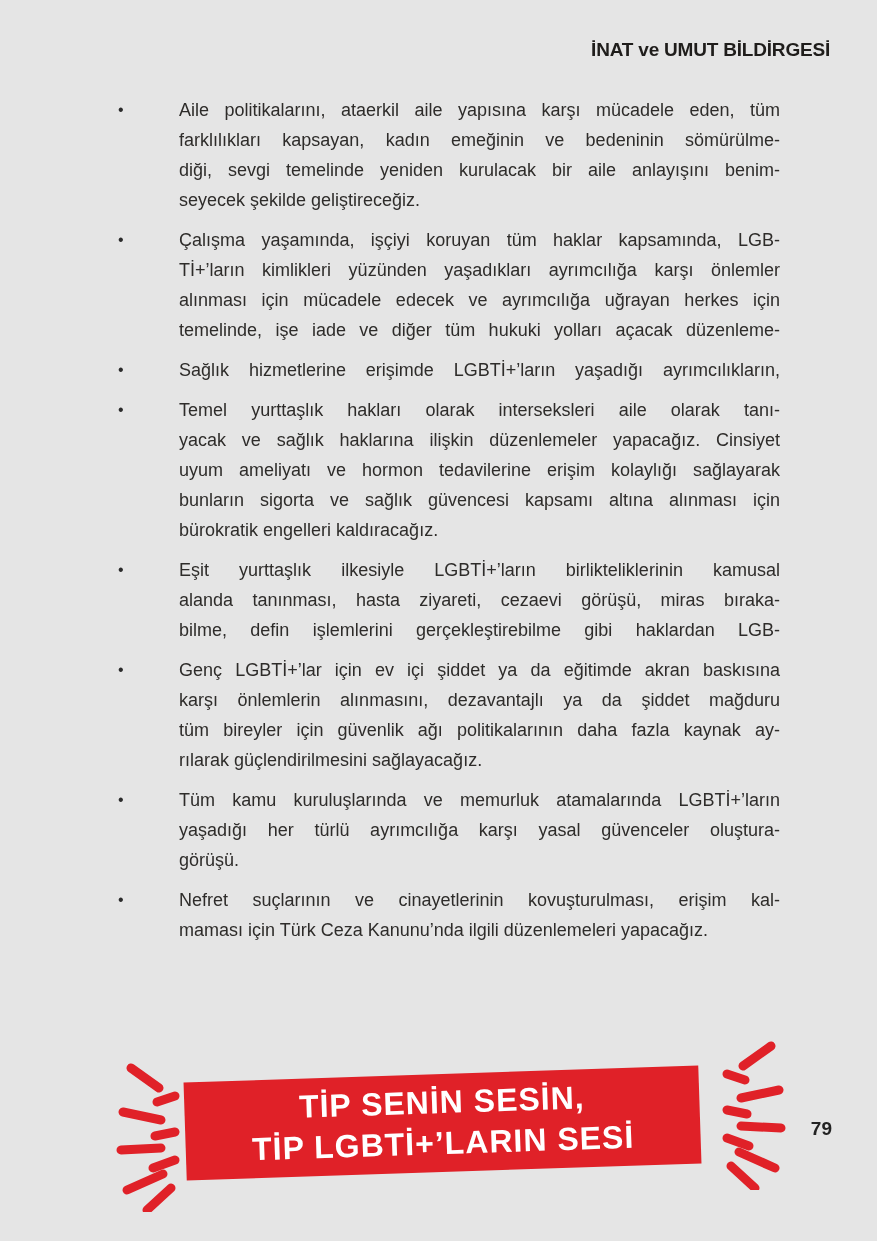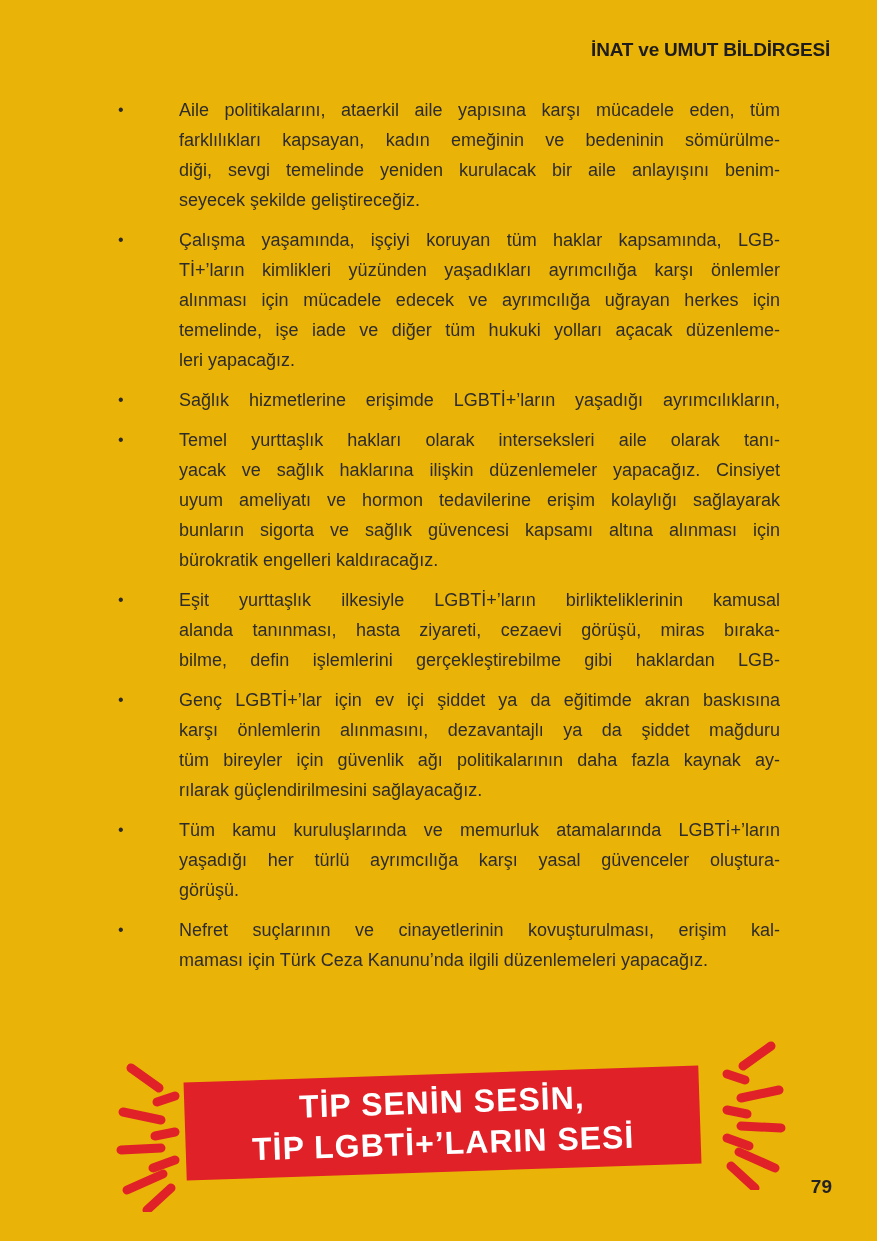--- a/index.html
+++ b/index.html
@@ -1,21 +1,21 @@
 <!DOCTYPE html>
 <html lang="tr"><head>
 <meta charset="utf-8">
 <style>
   html,body { margin:0; padding:0; background:#888; }
   .page {
     position: relative;
     width: 877px;
     height: 1241px;
     margin: 0 auto;
-    background: #eab308;
+    background: #e5e5e5;
     font-family: "Liberation Sans", sans-serif;
     overflow: hidden;
     color: var(--ink, #2e2c2a);
   }
   .header {
     position: absolute;
     top: 39px;
     right: 47px;
     font-size: 19px;
     font-weight: 700;
@@ -83,21 +83,21 @@
   .ribbon-line {
     color: #ffffff;
     font-size: 32px;
     font-weight: 700;
     letter-spacing: 1px;
     line-height: 41px;
     white-space: nowrap;
   }
   .pagenum {
     position: absolute;
-    top: 1176px;
+    top: 1118px;
     right: 45px;
     font-size: 19px;
     font-weight: 700;
     color: #232323;
   }
 </style>
 </head>
 <body>
 
 <div class="page" style="--accent: #e02128; --ink: #2e2c2a;">
@@ -114,21 +114,20 @@
           <div class="line last">seyecek şekilde geliştireceğiz.</div>
         </div>
       </div>
       <div class="bullet-row">
         <span class="marker">•</span>
         <div class="ptext">
           <div class="line">Çalışma yaşamında, işçiyi koruyan tüm haklar kapsamında, LGB-</div>
           <div class="line">Tİ+’ların kimlikleri yüzünden yaşadıkları ayrımcılığa karşı önlemler</div>
           <div class="line">alınması için mücadele edecek ve ayrımcılığa uğrayan herkes için</div>
           <div class="line">temelinde, işe iade ve diğer tüm hukuki yolları açacak düzenleme-</div>
-          <div class="line last">leri yapacağız.</div>
         </div>
       </div>
       <div class="bullet-row">
         <span class="marker">•</span>
         <div class="ptext">
           <div class="line">Sağlık hizmetlerine erişimde LGBTİ+’ların yaşadığı ayrımcılıkların,</div>
         </div>
       </div>
       <div class="bullet-row">
         <span class="marker">•</span>

